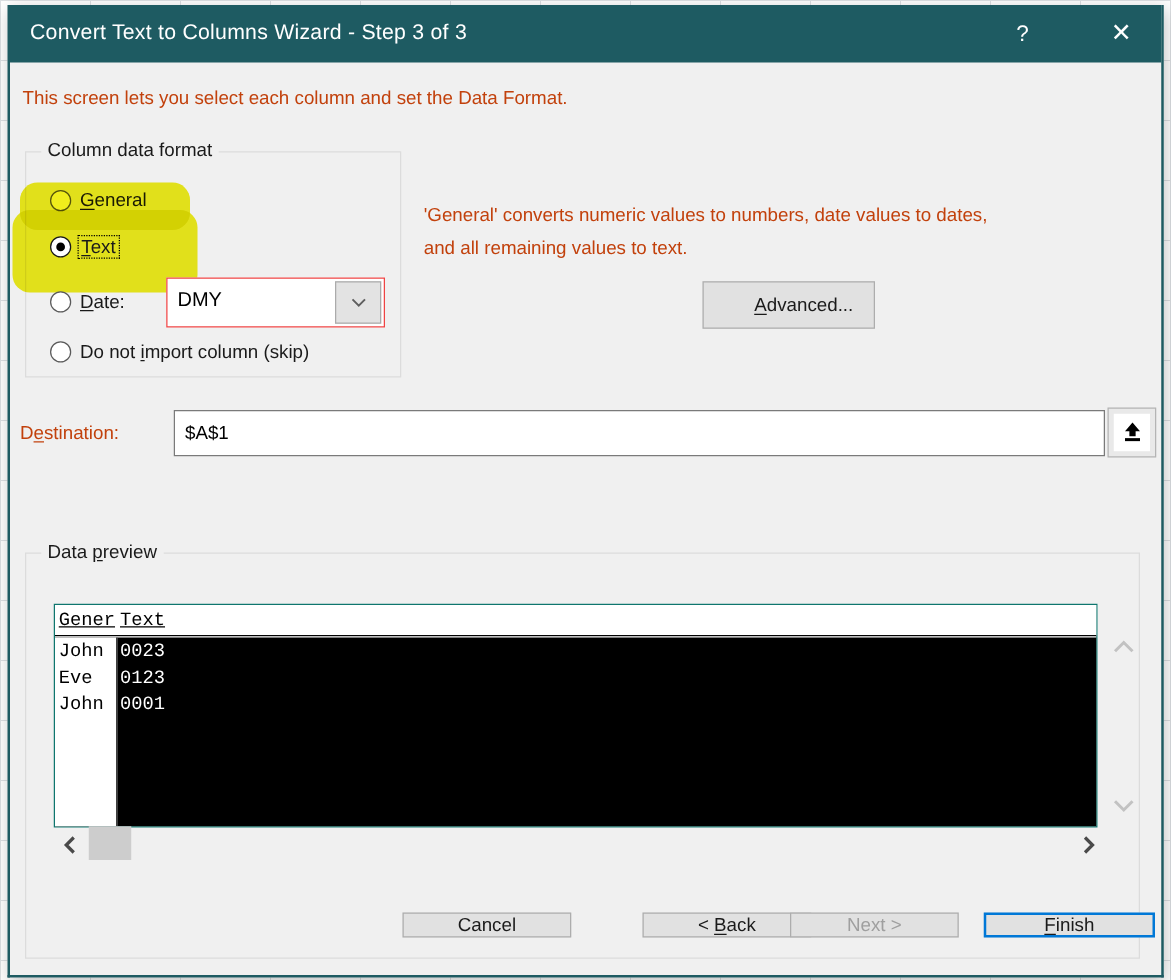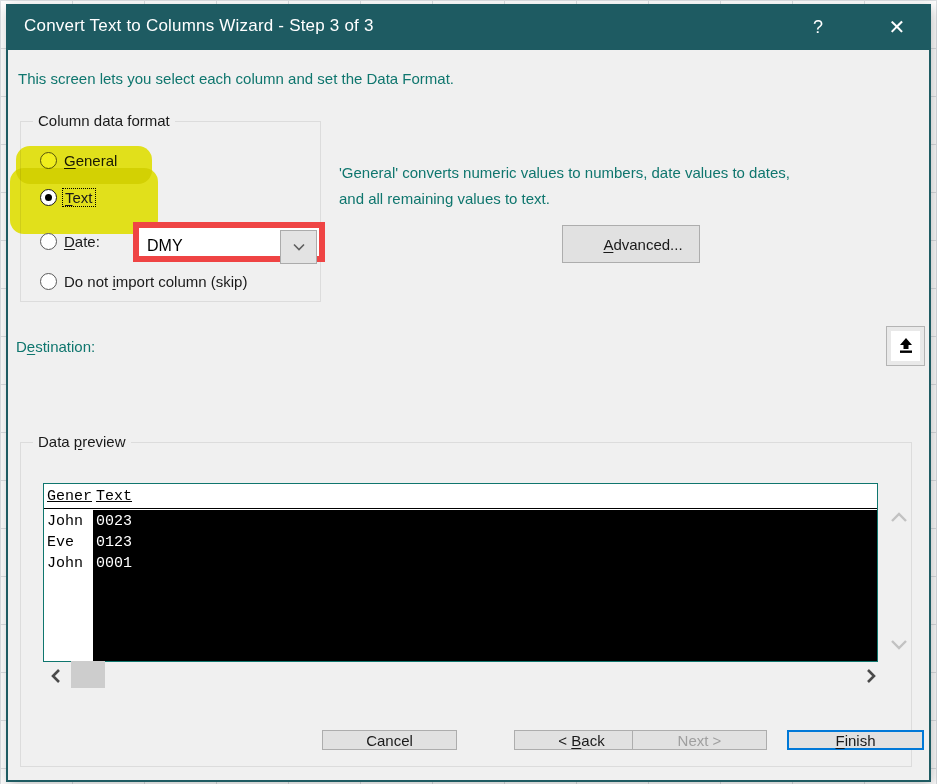--- a/index.html
+++ b/index.html
@@ -20,21 +20,21 @@
   }
   .abs { position:absolute; }
   
   #titlebar { left:0; top:0; width:100%; height:46px; background:#1e5b62; color:#fff; }
   #title-text { left:16px; top:12px; font-size:17px; letter-spacing:.2px; }
   .titlebar-btn { top:9px; width:34px; height:28px; text-align:center; line-height:28px;
                   font-size:18px; color:#fff; cursor:default; }
   #help-btn  { left:793px; }
   #close-btn { left:872px; font-size:20px; font-weight:300; }
 
-  .txt { font-size:15px; color:#0f766e; white-space:nowrap; }
+  .txt { font-size:15px; color:#c2410c; white-space:nowrap; }
   u.key { text-decoration:underline; text-underline-offset:2px; }
 
   
   .groupbox { border:1px solid #dcdcdc; }
   .groupbox-label { position:absolute; top:-10px; left:12px; background:#f0f0f0; padding:0 5px; font-size:15px; color:#1a1a1a; white-space:nowrap; }
 
   #format-group { left:12px; top:117px; width:301px; height:181px; }
   #preview-group { left:12px; top:438px; width:892px; height:325px; }
 
   
@@ -42,21 +42,21 @@
   .radio.selected { border-color:#1a1a1a; }
   .radio.selected::after { content:""; position:absolute; left:4px; top:4px; width:7px; height:7px;
                            border-radius:50%; background:#000; }
   .radio-label { font-size:15px; color:#1a1a1a; white-space:nowrap; }
   .focus-rect { border:1px dotted #000; padding:0 2px; }
 
   
   .hl { background:#f0ee1c; mix-blend-mode:multiply; border-radius:14px; }
 
   
-  #date-combo { left:125px; top:218px; width:192px; height:40px; background:#fff; border:6px solid #ef4444;text-align:center; }
+  #date-combo { left:125px; top:218px; width:175px; height:40px; background:#fff; border:1px solid #ef4444;text-align:center; }
   #date-combo-value { left:8px; top:9px; font-size:16px; }
   #date-combo-btn { right:2px; top:2px; width:37px; height:34px; background:#e3e3e3; border:1px solid #ababab;
                     display:flex; align-items:center; justify-content:center; }
 
   
   .btn { background:#e1e1e1; border:1px solid #adadad; font-size:15px; color:#1a1a1a;
          display:flex; align-items:center; justify-content:center; white-space:nowrap; }
   #advanced-btn { left:554px; top:221px; width:138px; height:38px;padding-left:24px; }
   .bottom-btn { top:726px; width:135px; height:20px; }
   #cancel-btn { left:314px; }
@@ -136,20 +136,21 @@
     <span class="abs radio-label" style="left:56px; top:269px;"><span>Do not </span><u class="key">i</u><span>mport column (skip)</span></span>
 
     <div class="abs txt" style="left:331px; top:160px;">'General' converts numeric values to numbers, date values to dates,</div>
     <div class="abs txt" style="left:331px; top:186px;">and all remaining values to text.</div>
 
     <div class="abs btn" id="advanced-btn">
         <span><u class="key">A</u><span>dvanced...</span></span>
       </div>
 
     <span class="abs txt" id="dest-label"><span>D</span><u class="key">e</u><span>stination:</span></span>
+    <input class="abs" id="dest-input" value="$A$1" style="">
     <div class="abs" id="dest-picker">
       <span id="dest-picker-inner">
         <svg width="18" height="18" viewBox="0 0 18 18">
           <polygon points="9,1 15,8 11.5,8 11.5,12 6.5,12 6.5,8 3,8" fill="#000"></polygon>
           <rect x="3" y="13.5" width="12" height="2.4" fill="#000"></rect>
         </svg>
       </span>
     </div>
 
     <div class="abs groupbox" id="preview-group">

